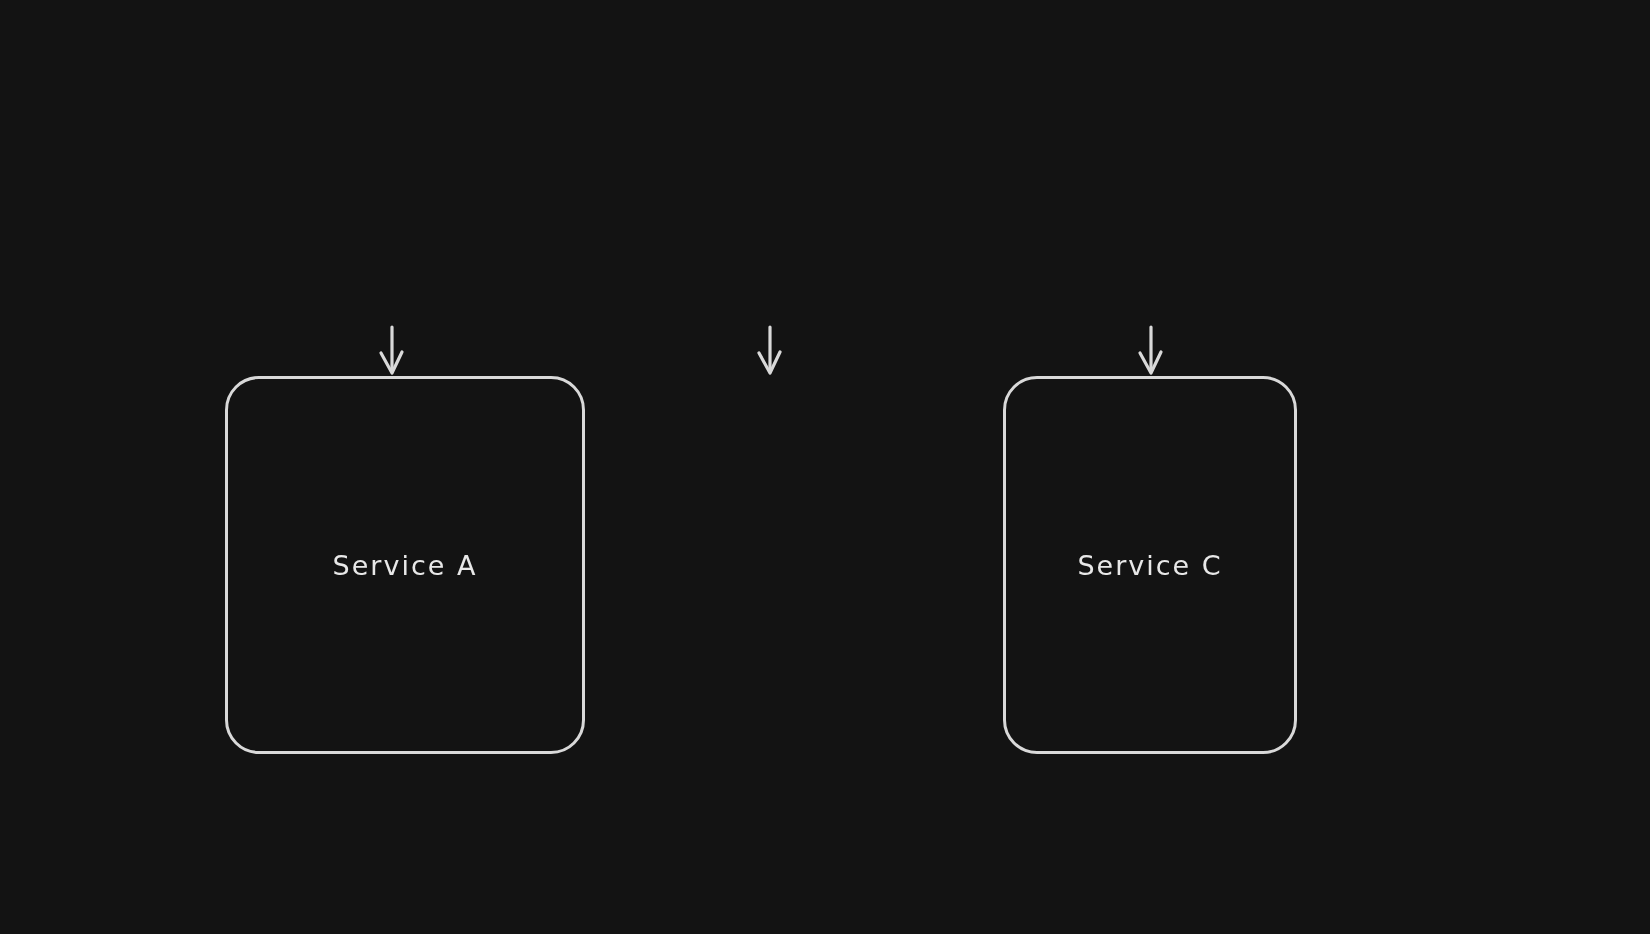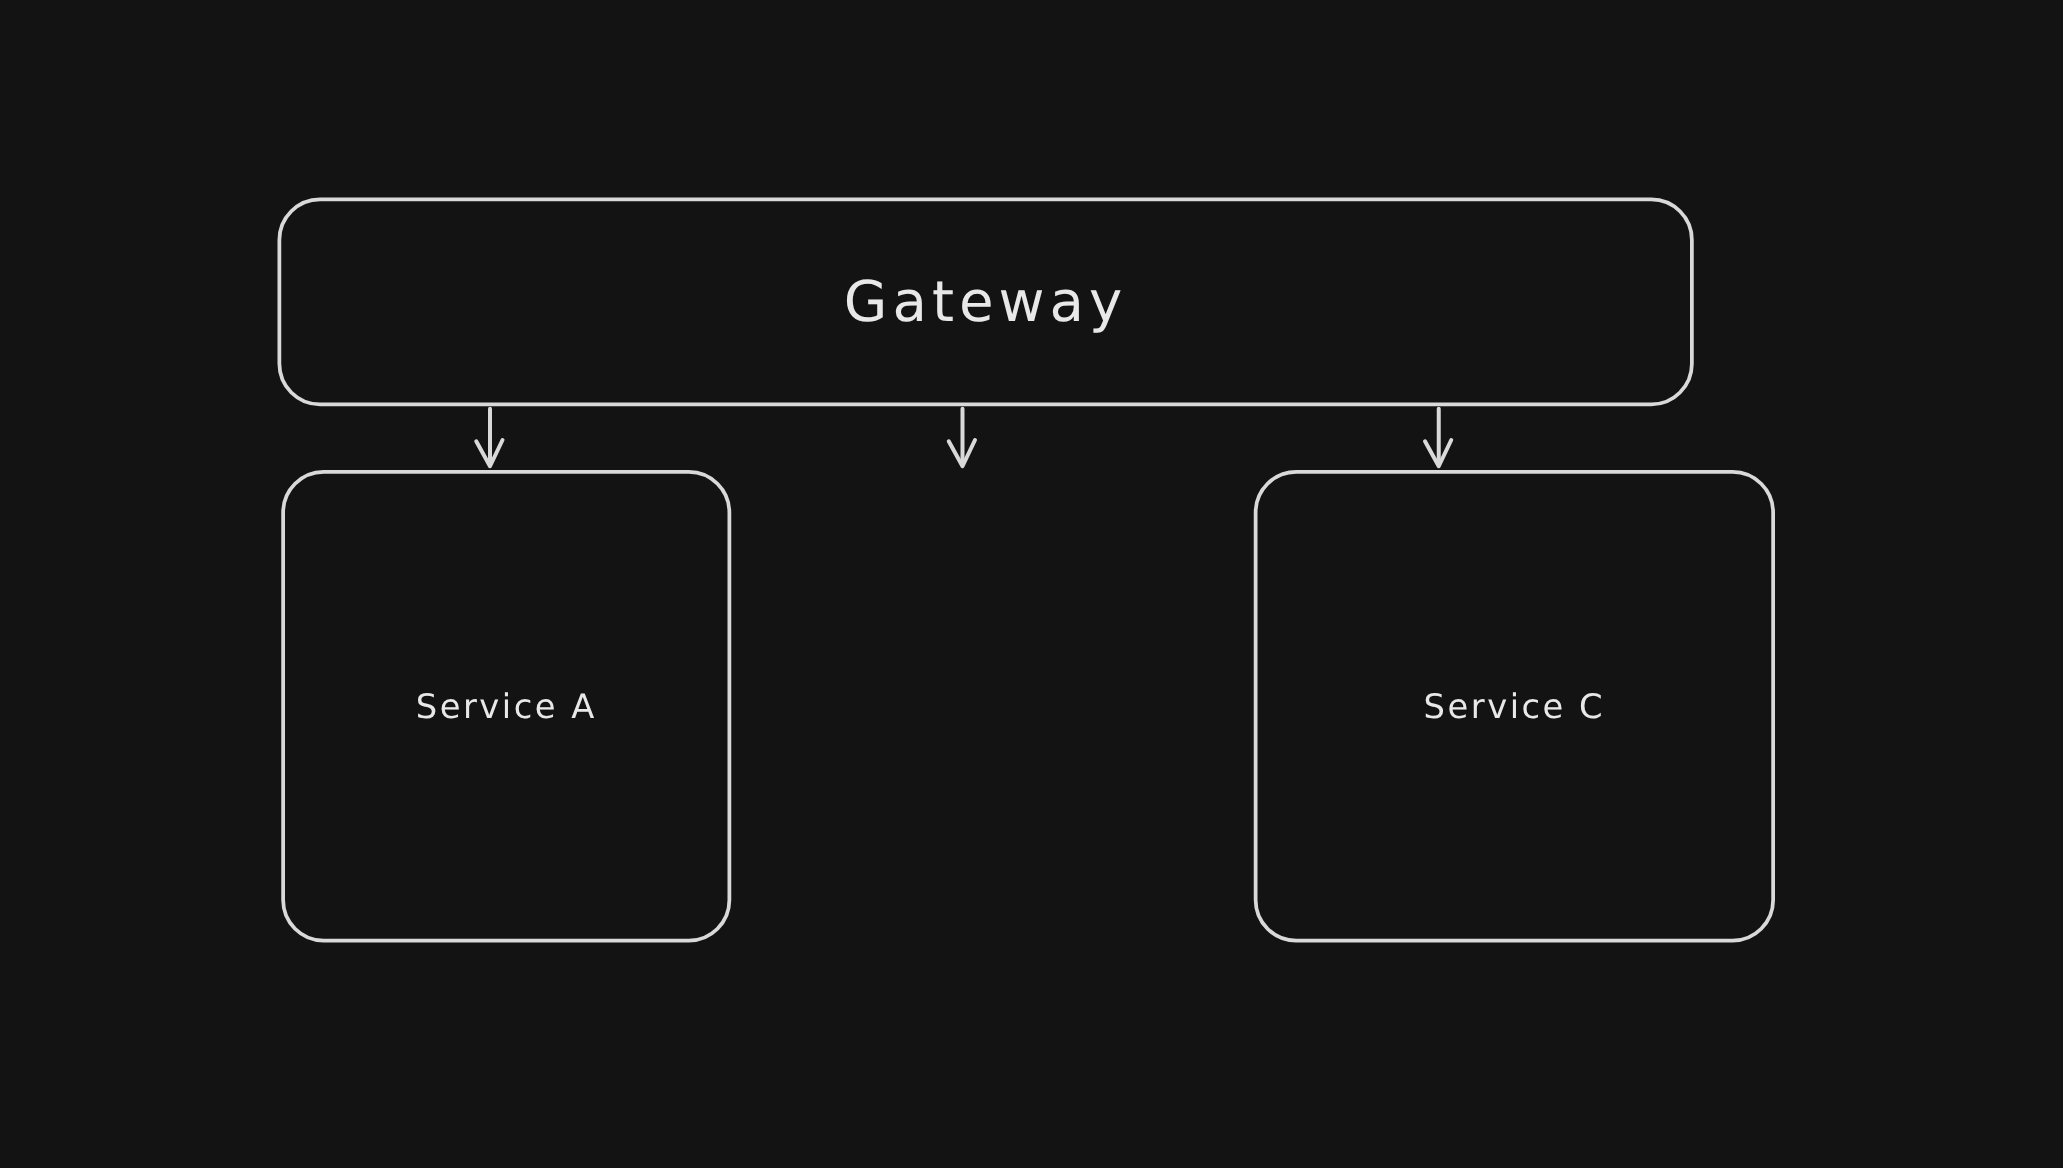--- a/index.html
+++ b/index.html
@@ -35,21 +35,21 @@
     top: 158px;
     width: 1133px;
     height: 167px;
   }
   .node-gateway .node-label {
     font-size: 45px;
     letter-spacing: 4px;
   }
   .node-service-a { left: 225px;  top: 376px; width: 360px; height: 378px; }
   .node-service-b { left: 613px;  top: 376px; width: 357px; height: 378px; }
-  .node-service-c { left: 1003px; top: 376px; width: 417px; height: 378px; }
+  .node-service-c { left: 1003px; top: 376px; width: 294px; height: 378px; }
   .node-service-a .node-label,
   .node-service-b .node-label,
   .node-service-c .node-label {
     font-size: 27px;
   }
   .edges-layer {
     position: absolute;
     left: 0;
     top: 0;
     width: 1650px;
@@ -62,23 +62,20 @@
     stroke-width: 3.2;
     stroke-linecap: round;
     stroke-linejoin: round;
   }
 </style>
 </head>
 <body>
 
 <div class="canvas">
 
-  <div class="node node-gateway">
-    <span class="node-label">Gateway</span>
-  </div>
 
   <svg class="edges-layer" viewBox="0 0 1650 934" aria-hidden="true">
     <g>
       <path d="M 392 327 L 392 371"></path>
       <path d="M 381 353 L 392 373 L 402 352"></path>
     </g>
     <g>
       <path d="M 770 327 L 770 371"></path>
       <path d="M 759 353 L 770 373 L 780 352"></path>
     </g>

